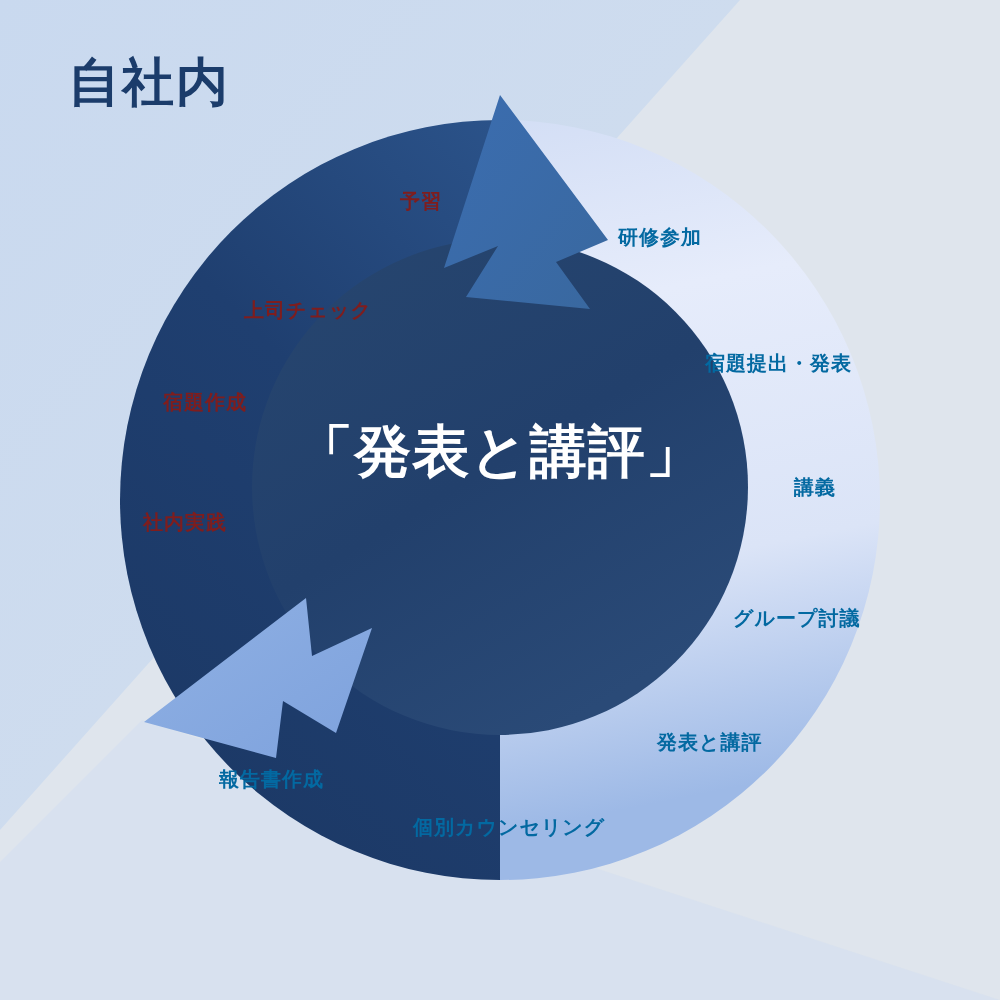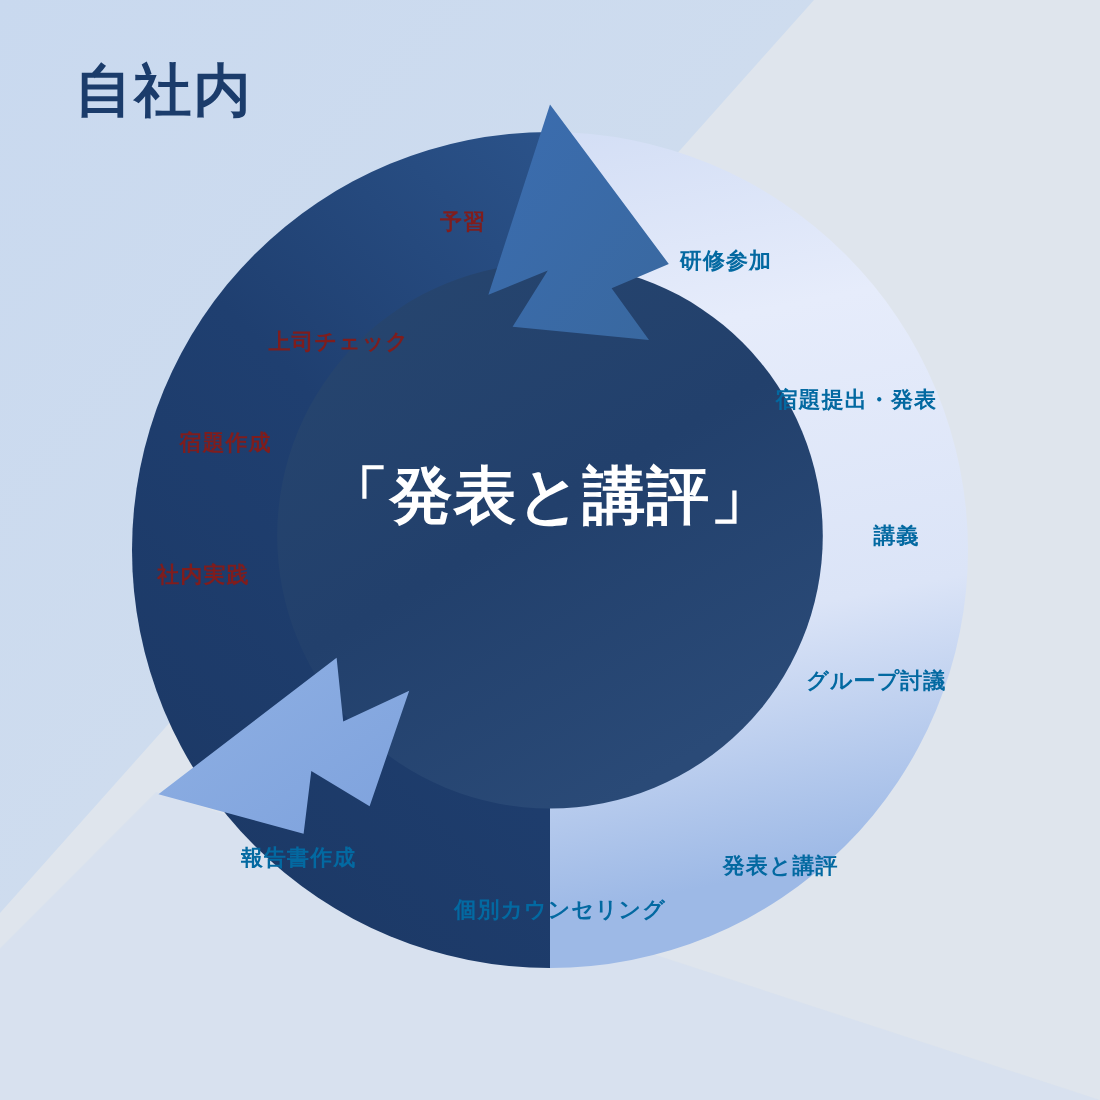--- a/index.html
+++ b/index.html
@@ -130,17 +130,17 @@
   <div id="step-layer">
       <div class="step light" style="left: 400px; top: 188px;">予習</div>
       <div class="step light" style="left: 244px; top: 273px; margin-top: 24px;">上司チェック</div>
       <div class="step light" style="left: 163px; top: 389px;">宿題作成</div>
       <div class="step light" style="left: 143px; top: 509px;">社内実践</div>
       <div class="step dark" style="left: 219px; top: 730px; margin-top: 36px;">報告書作成</div>
       <div class="step dark" style="left: 618px; top: 224px;">研修参加</div>
       <div class="step dark" style="left: 705px; top: 350px; text-align: center;">宿題提出・発表</div>
       <div class="step dark" style="left: 794px; top: 474px; font-family: Liberation Serif, serif;">講義</div>
       <div class="step dark" style="left: 733px; top: 605px;">グループ討議</div>
-      <div class="step dark" style="left: 657px; top: 729px; margin-top: 45px;">発表と講評</div>
+      <div class="step dark" style="left: 657px; top: 729px;">発表と講評</div>
       <div class="step dark" style="left: 413px; top: 814px;">個別カウンセリング</div>
     </div>
 
 </div>
 
 </body></html>

